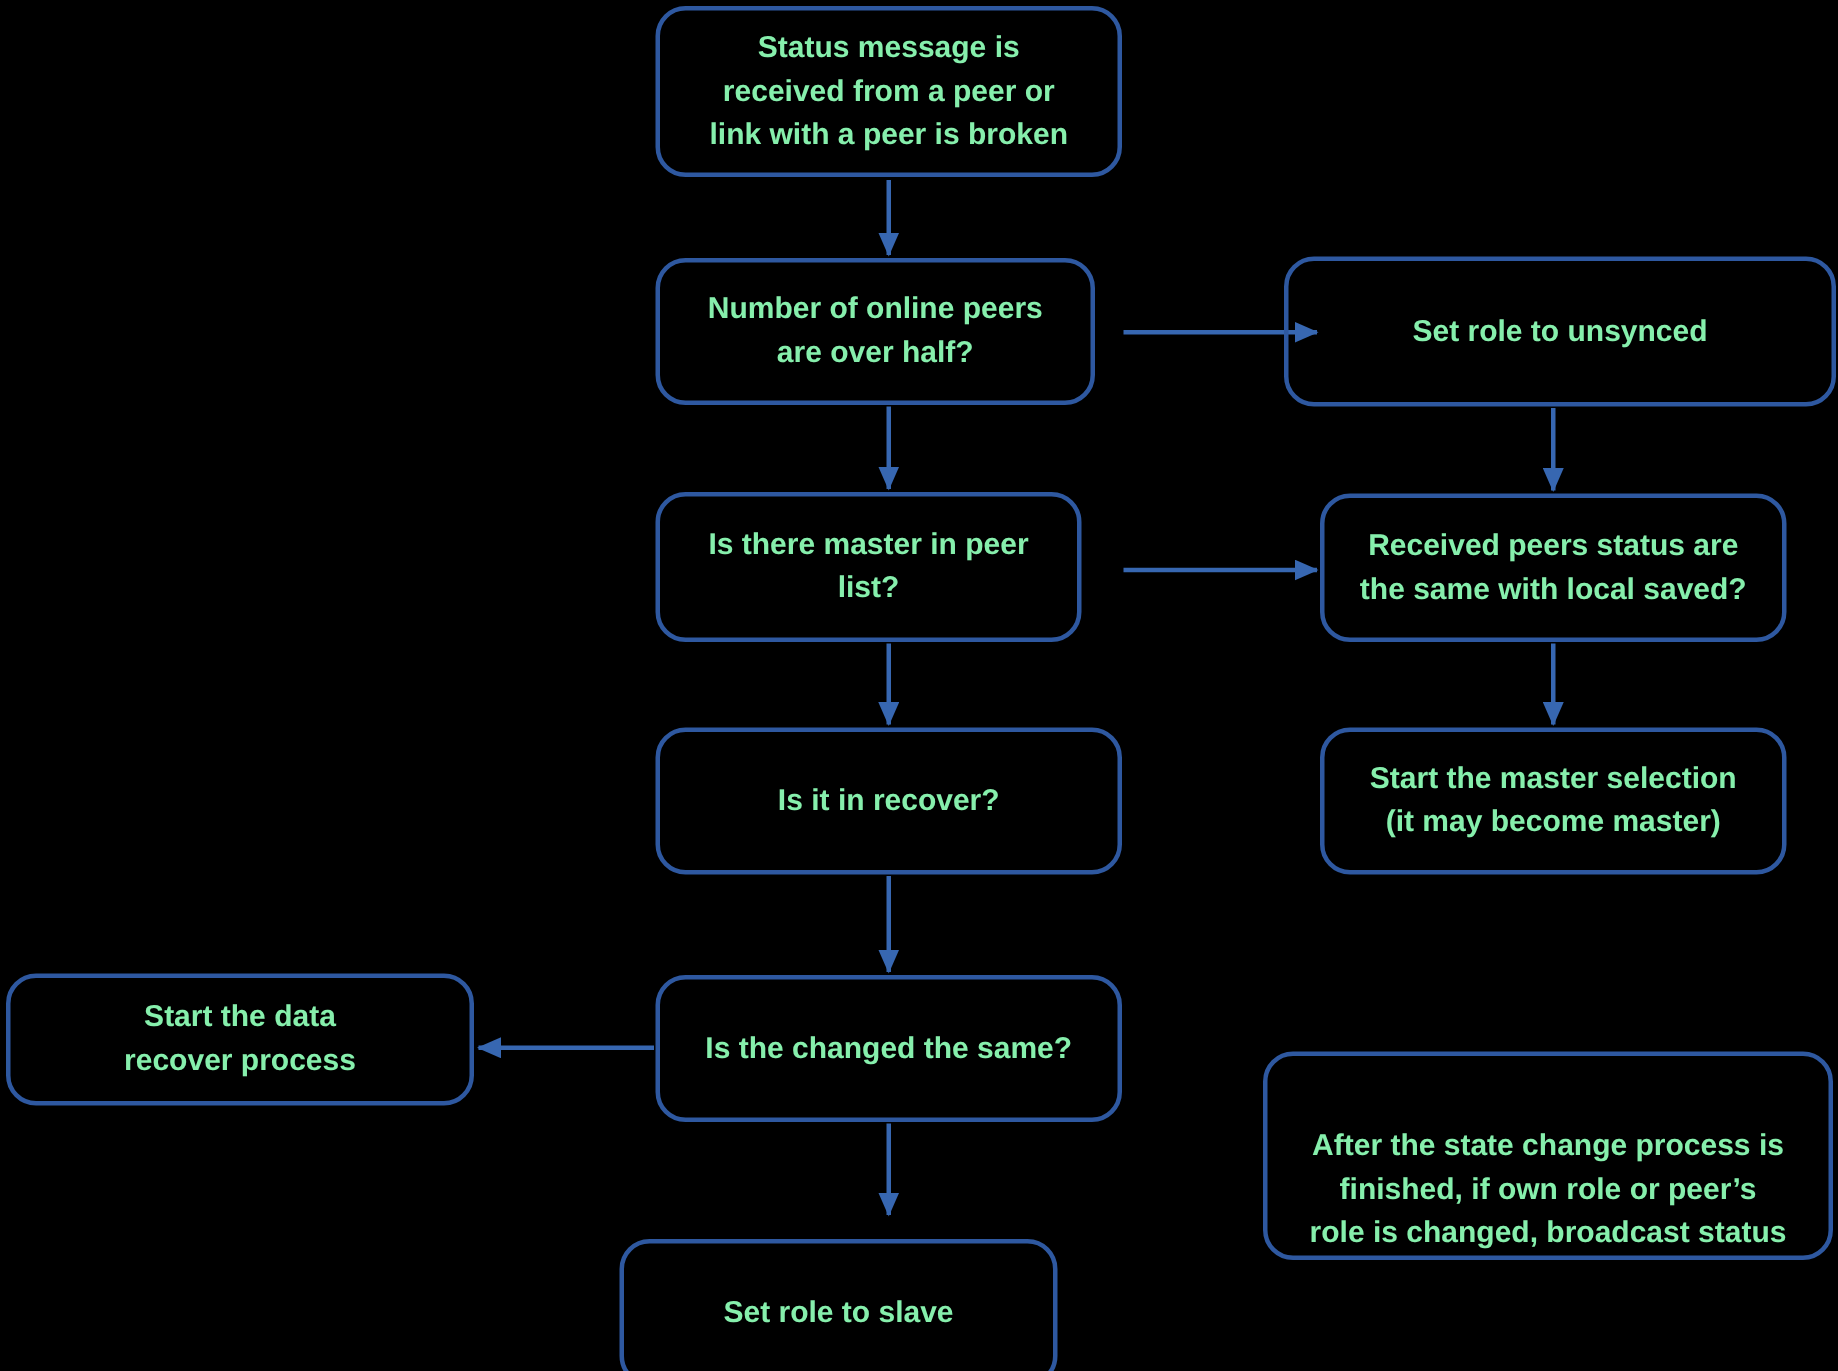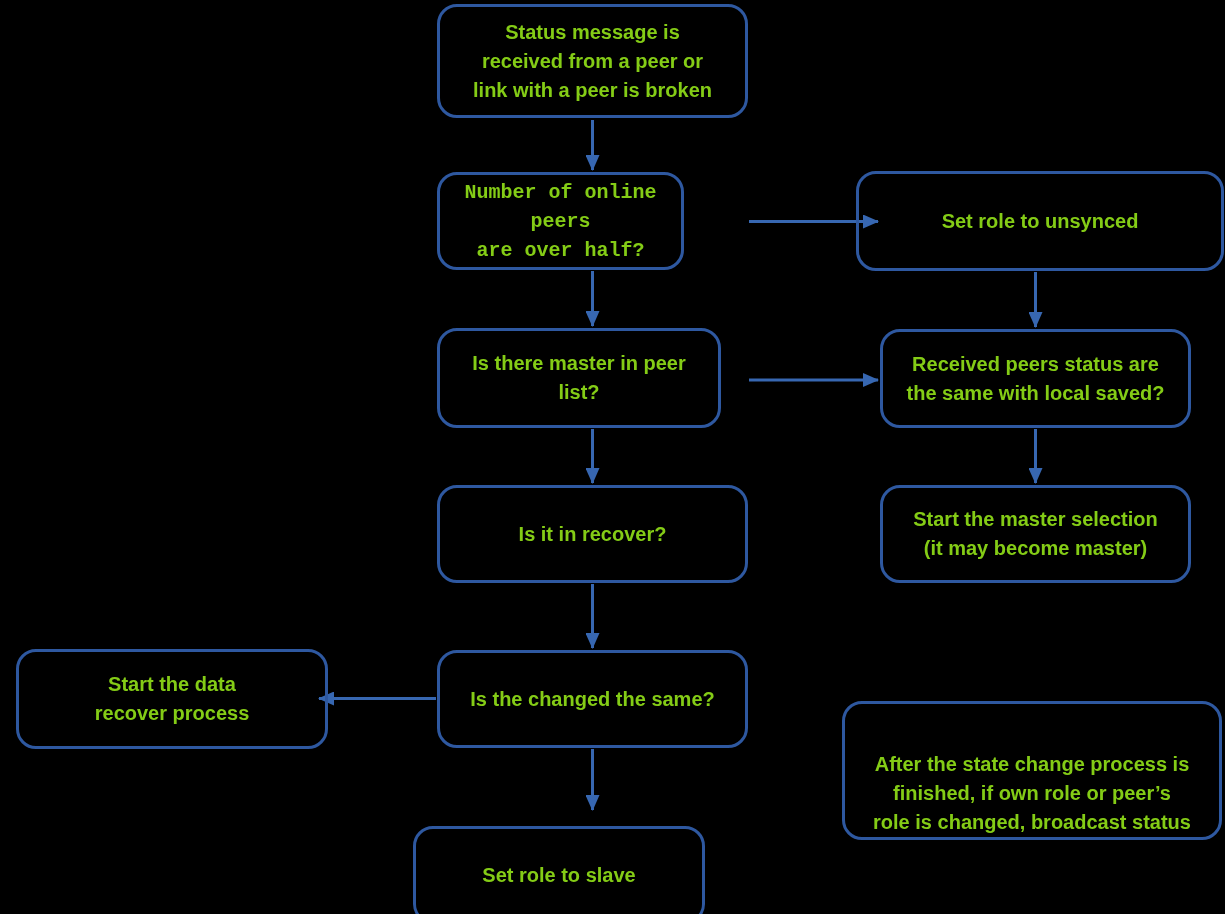--- a/index.html
+++ b/index.html
@@ -30,35 +30,35 @@
     border-radius: 20px;
     background: transparent;
     display: flex;
     align-items: center;
     justify-content: center;
     text-align: center;
   }
   .node-label {
     display: block;
     white-space: pre-line;
-    color: #84cc16;
+    color: #86efac;
     font-size: 20px;
     line-height: 29px;
     font-weight: 700;
     padding: 0 10px;
   }
   
   #n-status        { left: 437px; top: 4px;   width: 311px; height: 114px; }
-  #n-overhalf      { left: 437px; top: 172px; width: 247px; height: 98px; font-family: Liberation Mono, monospace; }
+  #n-overhalf      { left: 437px; top: 172px; width: 293px; height: 98px; }
   #n-unsynced-role { left: 856px; top: 171px; width: 368px; height: 100px; }
   #n-masterlist    { left: 437px; top: 328px; width: 284px; height: 100px; }
   #n-status-same   { left: 880px; top: 329px; width: 311px; height: 99px; text-align: center; }
   #n-in-unsynced   { left: 437px; top: 485px; width: 311px; height: 98px; }
   #n-master-select { left: 880px; top: 485px; width: 311px; height: 98px; justify-content: center; }
-  #n-data-recover  { left: 16px;   top: 649px; width: 312px; height: 100px; }
+  #n-data-recover  { left: 4px;   top: 649px; width: 312px; height: 88px; }
   #n-version-same  { left: 437px; top: 650px; width: 311px; height: 98px; }
   #n-broadcast     { left: 842px; top: 701px; width: 380px; height: 139px; align-items: flex-end; }
   #n-slave-role    { left: 413px; top: 812px; width: 292px; height: 98px; margin-top: 14px; }
   .arrow {
     stroke: #3767b1;
     stroke-width: 3;
     fill: none;
   }
 </style>
 </head>

